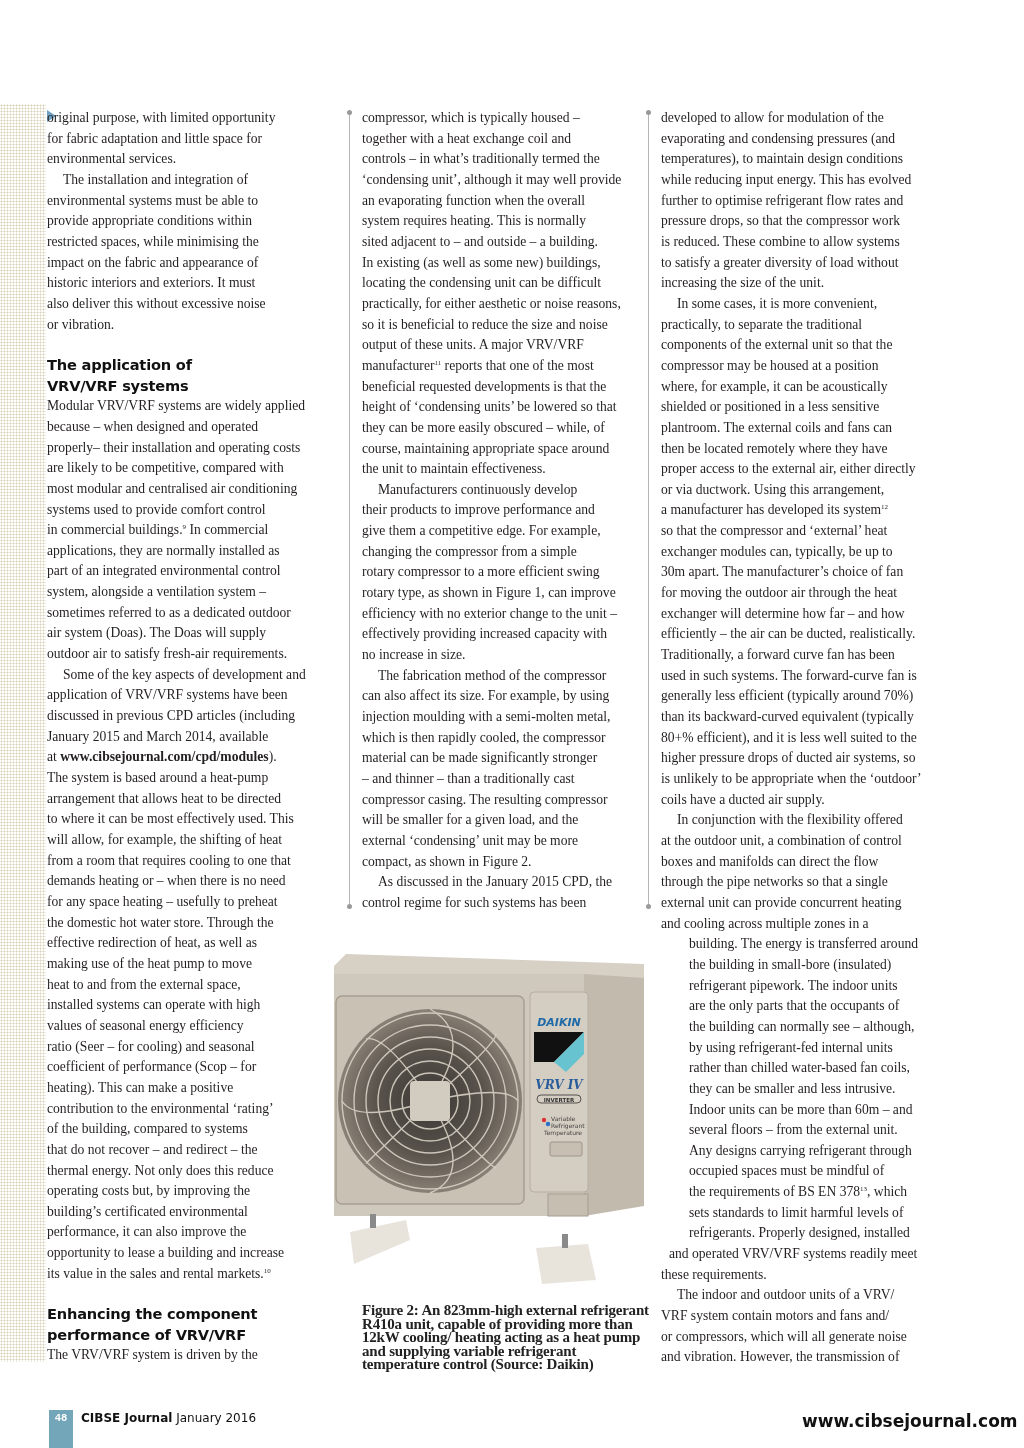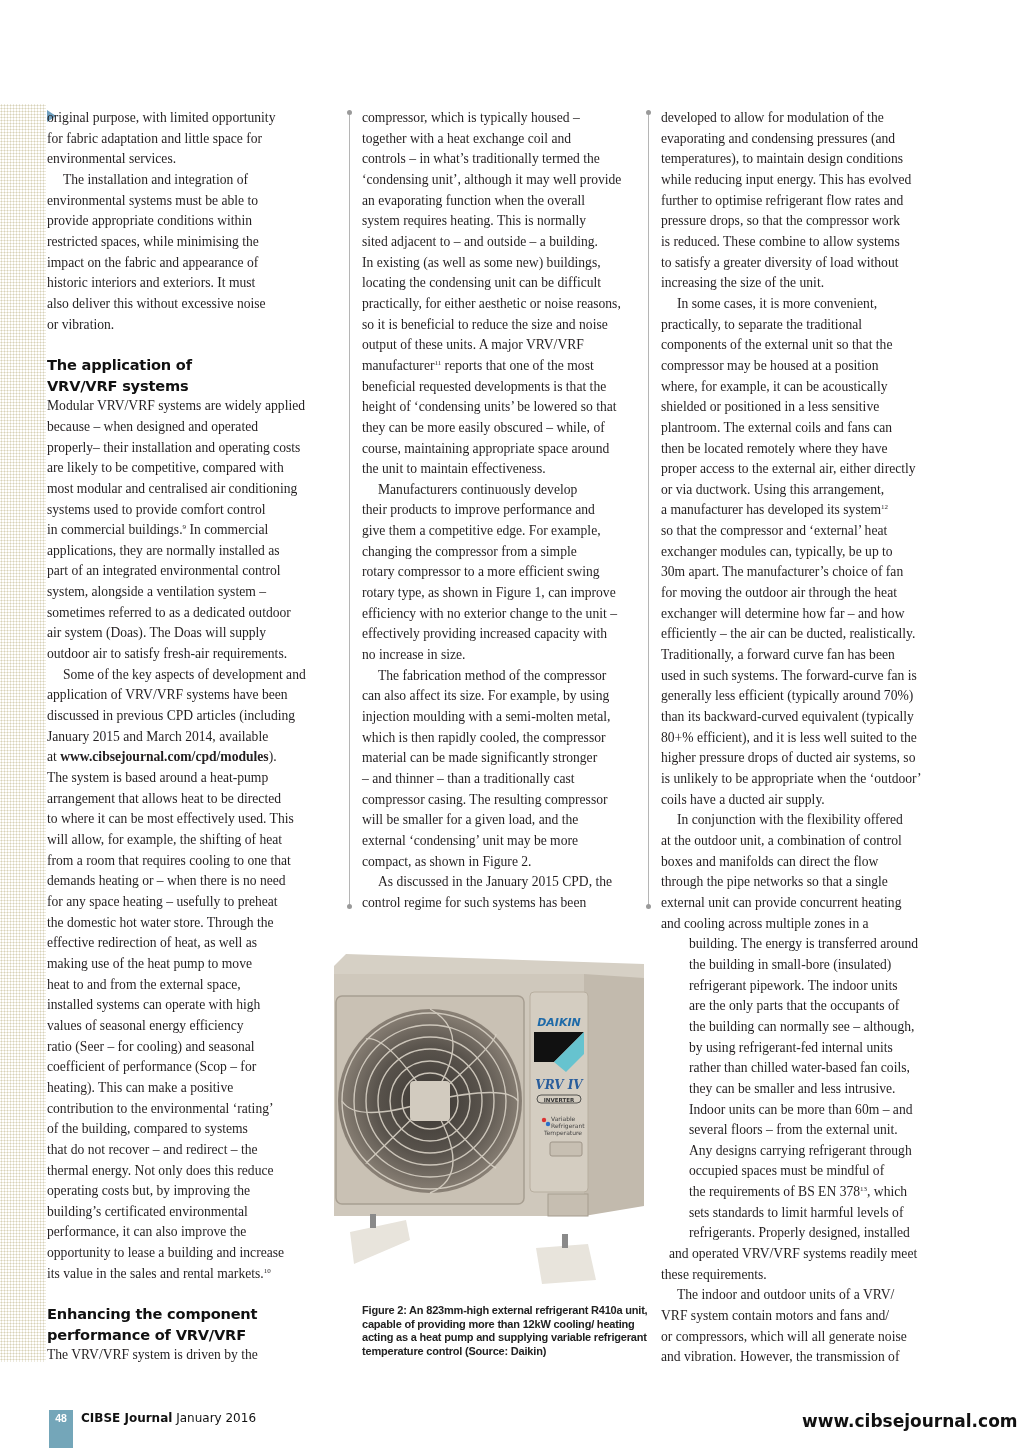--- a/index.html
+++ b/index.html
@@ -17,23 +17,23 @@
     .col3 { left: 661px; width: 280px; }
     .line { display: block; white-space: nowrap; }
     h3 { font-family: "DejaVu Sans", sans-serif; font-weight: bold; font-size: 14.6px; line-height: 20.5px; margin: 0; color: #111; letter-spacing: -0.2px; }
     sup { font-size: 7px; line-height: 0; vertical-align: 5px; }
     b.url { font-weight: bold; }
     .divider { position: absolute; width: 1px; background: #b5b5b5; }
     .divider::before, .divider::after { content: ""; position: absolute; left: -2px; width: 5px; height: 5px; border-radius: 50%; background: #9a9a9a; }
     .divider::before { top: -2px; }
     .divider::after { bottom: -2px; }
     .figure { position: absolute; left: 326px; top: 944px; width: 322px; height: 346px; }
-    .caption { position: absolute; left: 362px; top: 1304px; width: 290px; font-family: Liberation Sans, sans-serif; font-weight: bold; font-size: 11px; line-height: 13.6px; color: #222; letter-spacing: -0.2px; }
+    .caption { position: absolute; left: 362px; top: 1304px; width: 290px; font-family: Liberation Serif, serif; font-weight: bold; font-size: 15px; line-height: 13.6px; color: #222; letter-spacing: -0.2px; }
     .footer-box { position: absolute; left: 49px; top: 1410px; width: 24px; height: 38px; background: #74a6b9; }
-    .page-num { position: absolute; left: 49px; top: 1412px; width: 24px; text-align: center; color: #fff; font-family: Liberation Sans, sans-serif; font-weight: bold; font-size: 10.5px; }
+    .page-num { position: absolute; left: 49px; top: 1412px; width: 24px; text-align: center; color: #fff; font-family: Liberation Mono, monospace; font-weight: bold; font-size: 10.5px; }
     .footer-left { position: absolute; left: 81px; top: 1411px; font-family: "DejaVu Sans", sans-serif; font-size: 12px; color: #111; }
     .footer-left .brand { font-weight: bold; }
     .footer-right { position: absolute; left: 802px; top: 1411px; font-family: "DejaVu Sans", sans-serif; font-weight: bold; font-size: 17px; color: #111; }
   </style>
 </head>
 <body>
 
 <div class="dots"></div>
 <div class="arrow"></div>
 

